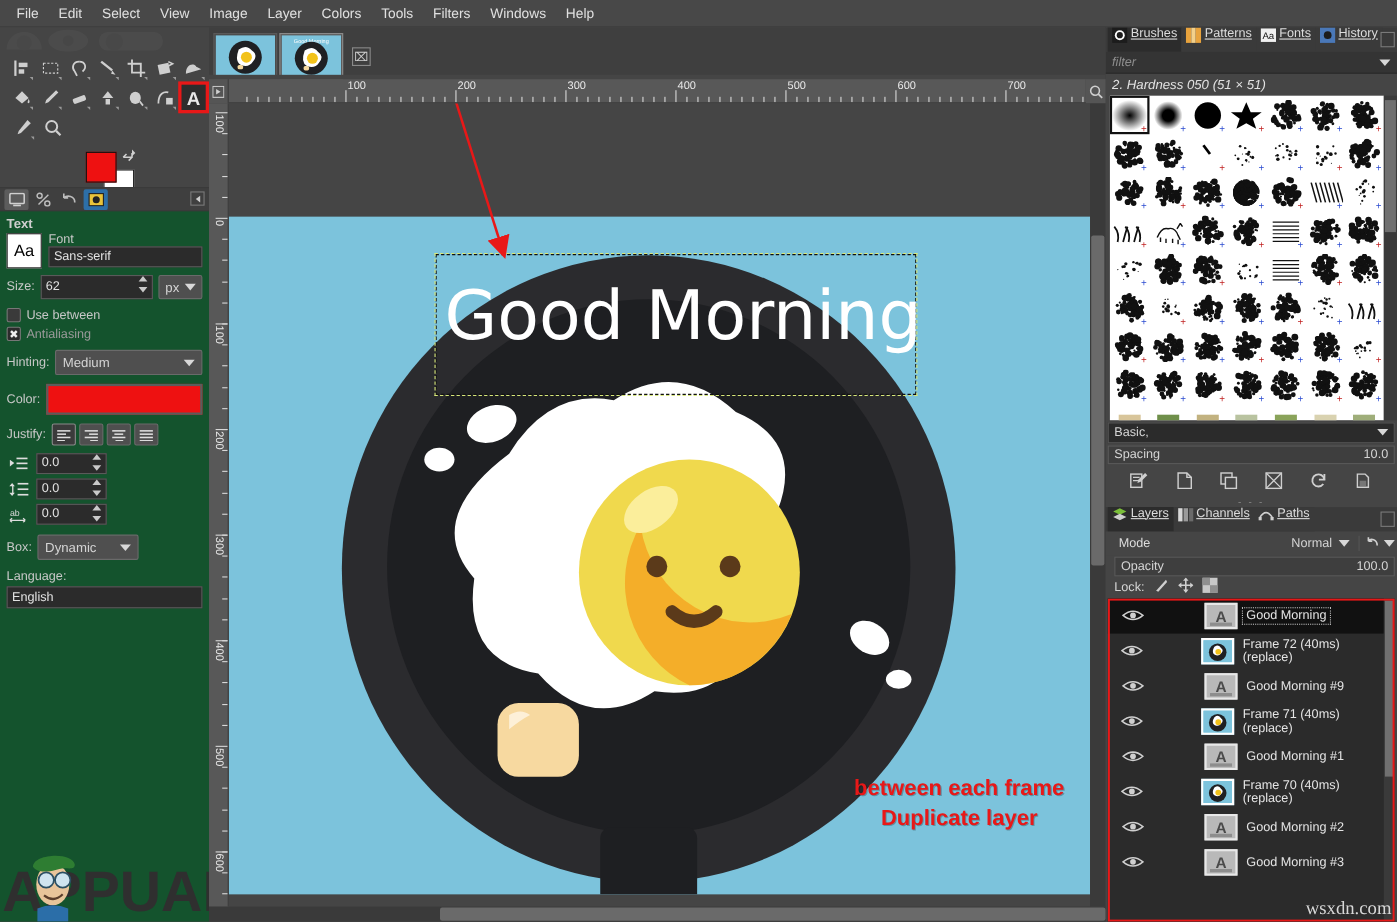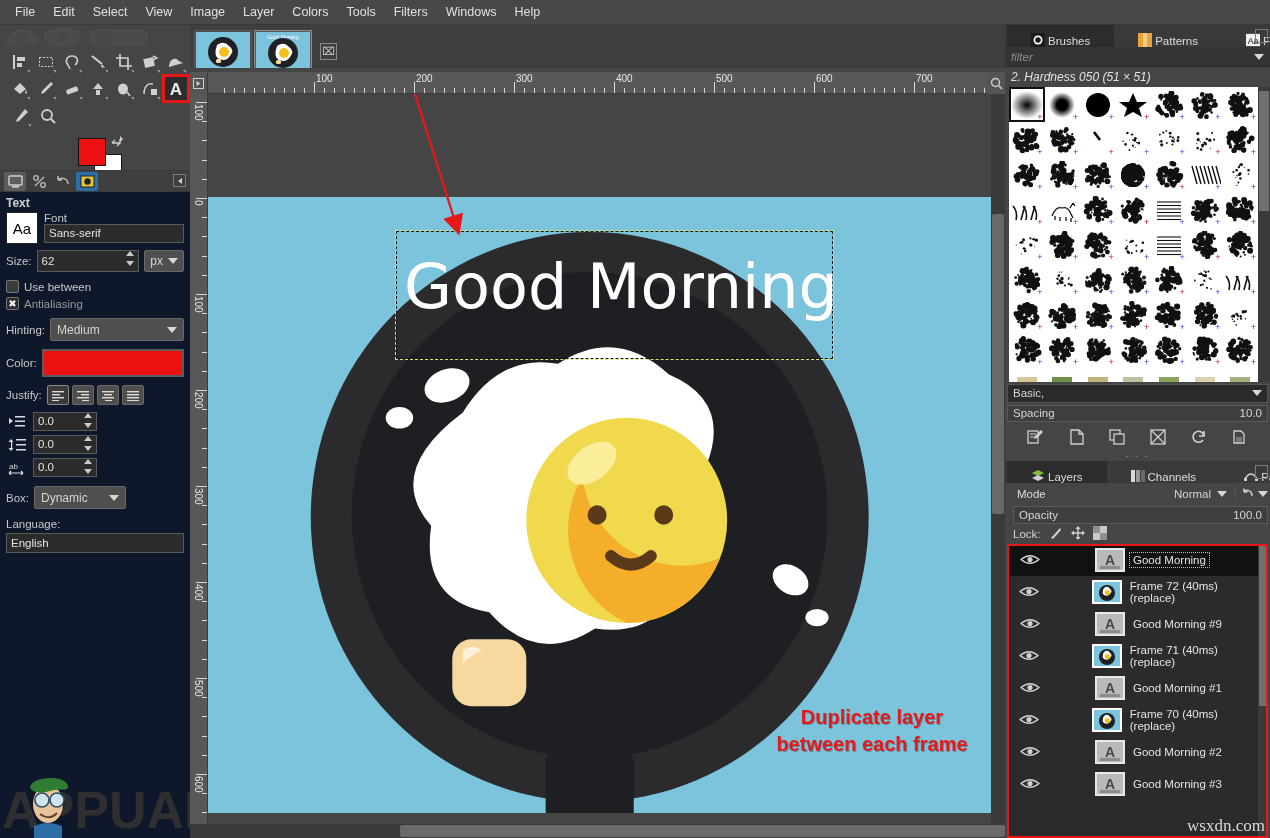--- a/index.html
+++ b/index.html
@@ -30,21 +30,21 @@
   .tool .corner { position:absolute; right:2px; bottom:1px; width:0;height:0;
         border-left:3px solid transparent; border-top:3px solid #9a9a9a; }
 
   .colorarea { position:relative; height:58px; margin-top:6px; padding-left:74px; }
   .fgsw { position:absolute; left:74px; top:4px; width:28px;height:28px; background:#ee1111; border:1px solid #111; }
   .bgsw { position:absolute; left:90px; top:20px; width:28px;height:28px; background:#fff; border:1px solid #111; }
   .swaparr { position:absolute; left:106px; top:0px; width:14px;height:14px; }
   .defsw { position:absolute; left:62px; top:38px; width:16px;height:16px; }
 
   
-  .optpanel { flex:1; background:#0f172a; display:flex; flex-direction:column; min-height:0; }
+  .optpanel { flex:1; background:#14532d; display:flex; flex-direction:column; min-height:0; }
   .opttabs { height:22px; background:#3f3f3f; display:flex; align-items:center; padding:0 4px;
              border-top:1px solid #3a3a3a; border-bottom:1px solid #3a3a3a; position:relative;}
   .otab { width:22px;height:19px; display:flex;align-items:center;justify-content:center;
           margin-right:2px; border-radius:2px; }
   .otab.sel { background:#2d6fa8; }
   .otab.active2 { background:#5c5c5c; }
   .opttabs .menubtn { position:absolute; right:4px; top:3px; width:13px;height:13px;
         border:1px solid #7a7a7a; display:flex;align-items:center;justify-content:center;}
   .opttabs .menubtn:after { content:''; width:0;height:0; border-top:3px solid transparent;
         border-bottom:3px solid transparent; border-right:4px solid #cfcfcf; }
@@ -135,22 +135,22 @@
         font-family:"DejaVu Sans", sans-serif; letter-spacing:0px; white-space:nowrap; }
 
   .annot { position:absolute; color:#e81818; font-weight:bold; font-size:20px;
         text-align:center; line-height:1.35; text-shadow:1px 1px 0 rgba(0,0,0,.25);
         font-family:"Liberation Sans", sans-serif;}
 
   
   .rightcol { width:265px; flex:0 0 265px; background:#454545; display:flex; flex-direction:column; }
   .docktabs { height:22px; flex:0 0 22px; background:#3a3a3a; display:flex; align-items:stretch;
         padding-left:2px; position:relative; }
-  .dtab { display:flex; align-items:flex-end; gap:3px; padding:0 24px; font-size:11.5px;
-        color:#ddd; background:#3a3a3a; }
+  .dtab { display:flex; align-items:flex-start; gap:3px; padding:0 4px; font-size:11.5px;
+        color:#ddd; background:#3a3a3a;text-decoration:underline; }
   .dtab.sel { background:#2c2c2c; }
   .dtab .tico { width:14px;height:14px; display:inline-flex; }
   .dockmenu { position:absolute; right:2px; top:4px; width:13px;height:14px;
         border:1px solid #7a7a7a; }
 
   .filterrow { height:20px; flex:0 0 20px; background:#343434; display:flex; align-items:center;
         padding:0 6px; border-bottom:1px solid #2a2a2a; justify-content:space-between;}
   .filterrow .ph { color:#8d8d8d; font-style:italic; font-size:11.5px; }
 
   .brushtitle { font-size:12px; font-style:italic; color:#e2e2e2; padding:3px 6px; }
@@ -771,22 +771,22 @@
                   <rect x="-130" y="115" width="70" height="62" rx="18" fill="#f7d9a0"></rect>
                   <path d="M-120 125 q10 -6 18 0 q-8 4 -18 12z" fill="#fdf0d8"></path>
                 </g>
               </svg>
             </div>
 
             <div class="textbox-sel" style="left:188px; top:137px; width:437px; height:128px;"></div>
             <div class="canvastext" style="left:196px; top:162px;">Good Morning</div>
 
             <div class="annot" style="left:519px; top:610px; width:290px;">
+              <div>between each frame</div>
               <div>Duplicate layer</div>
-              <div>between each frame</div>
             </div>
 
             <svg class="arrowsvg" style="left:-25px; top:-160px; width:500px; height:420px;">
               <defs>
                   <marker id="ah" markerWidth="9" markerHeight="9" refX="7" refY="4.5" orient="auto">
                 <path d="M0 0 L9 4.5 L0 9 z" fill="#e81818"></path>
                   </marker>
                 </defs>
               <path d="M205 74 L275 297" stroke="#e81818" stroke-width="2.3" fill="none" marker-end="url(#ah)"></path>
             </svg>

